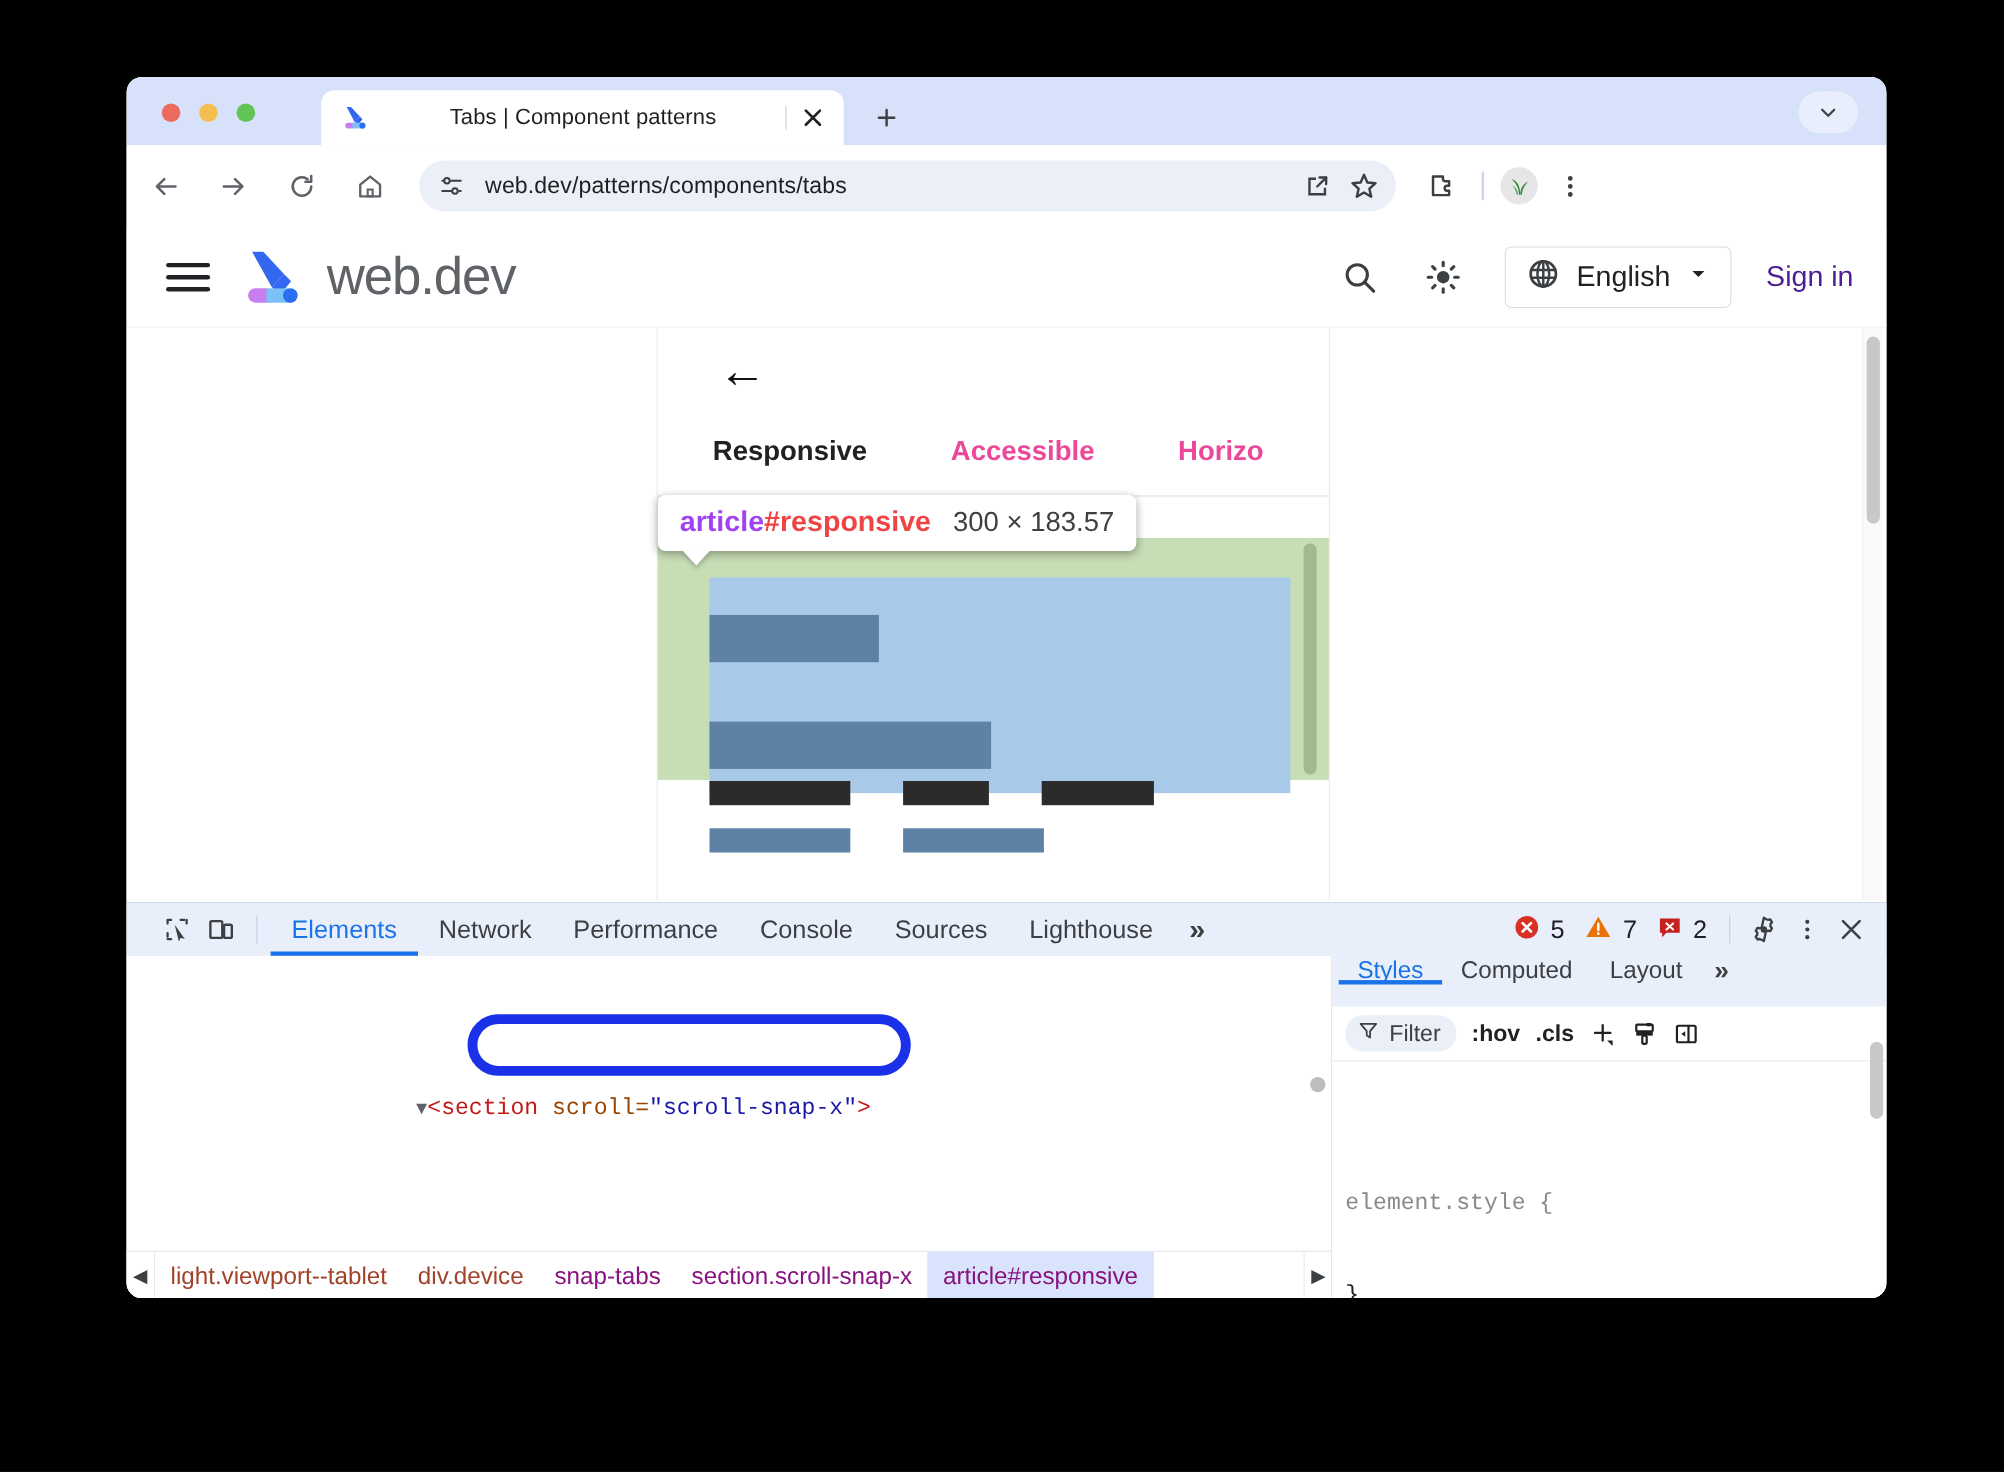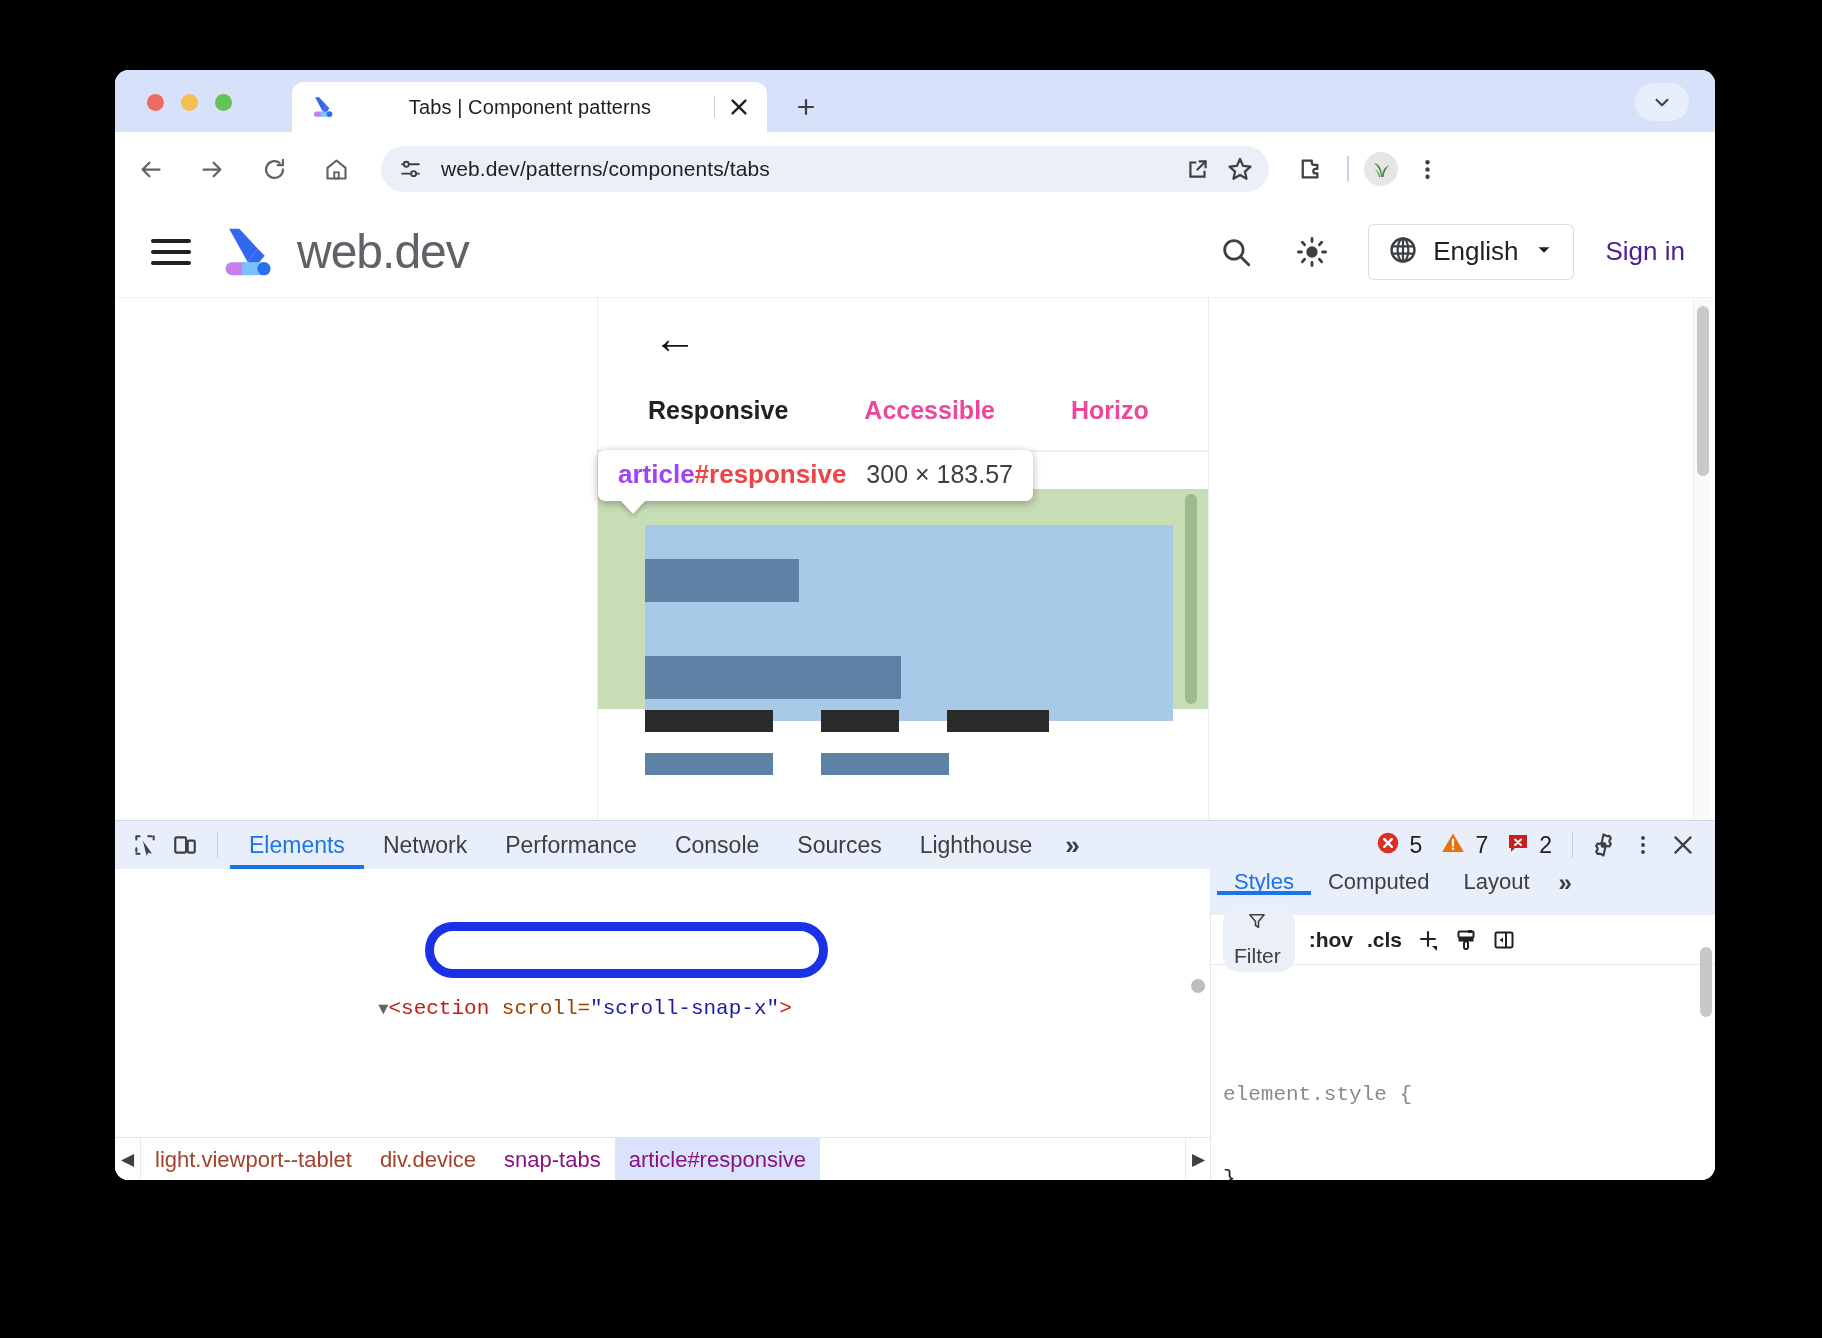--- a/index.html
+++ b/index.html
@@ -275,21 +275,21 @@
   #devtools {
     position: relative;
     height: 360px;
     background: #ffffff;
     border-top: 1px solid #cfd8ea;
   }
   #dt-toolbar {
     height: 48px;
     background: #e9eefb;
     display: flex; align-items: center;
-    padding-left: 10px;
+    padding-left: 26px;
   }
   .dt-icon-btn {
     width: 40px; height: 40px;
     display: flex; align-items: center; justify-content: center;
   }
   #dt-toolbar-sep { width: 1px; height: 26px; background: #c2cde5; margin: 0 12px; }
   #dt-tabs { display: flex; align-items: stretch; height: 100%; }
   .dt-tab {
     display: flex; align-items: center;
     padding: 0 19px;
@@ -382,21 +382,20 @@
     height: 50px;
     display: flex; align-items: center;
     padding: 0 10px 0 12px;
     gap: 0;
     border-bottom: 1px solid #e8eaed;
   }
   #filter-pill {
     display: flex; align-items: center; gap: 9px;
     background: #eaeff8; border-radius: 16px;
     padding: 4px 14px 4px 11px;
-    flex-direction: column;
   }
   #filter-label { font-size: 21px; color: #3c4043; }
   .st-tool { margin-left: 14px; font-size: 21px; color: #202124; font-weight: 700; display:flex; align-items:center; }
 
   #styles-content {
     font-family: "Liberation Mono", monospace;
     font-size: 21px;
     line-height: 28px;
     color: #202124;
     white-space: pre-wrap;
@@ -760,20 +759,21 @@
         </div>
 
         <div id="annotation-ring"></div>
         <div id="dom-hscroll-handle"></div>
 
         <div id="breadcrumb-bar">
           <div id="crumb-left-arrow">◀</div>
           <div class="crumb">light.viewport--tablet</div>
           <div class="crumb">div.device</div>
           <div class="crumb magenta">snap-tabs</div>
+          <div class="crumb magenta">section.scroll-snap-x</div>
           <div class="crumb selected">article#responsive</div>
           <div id="crumb-right-arrow">▶</div>
         </div>
       </div>
 
       <div id="styles-pane">
         <div id="styles-tabbar">
           <div class="st-tab active">Styles</div>
           <div class="st-tab">Computed</div>
           <div class="st-tab">Layout</div>

